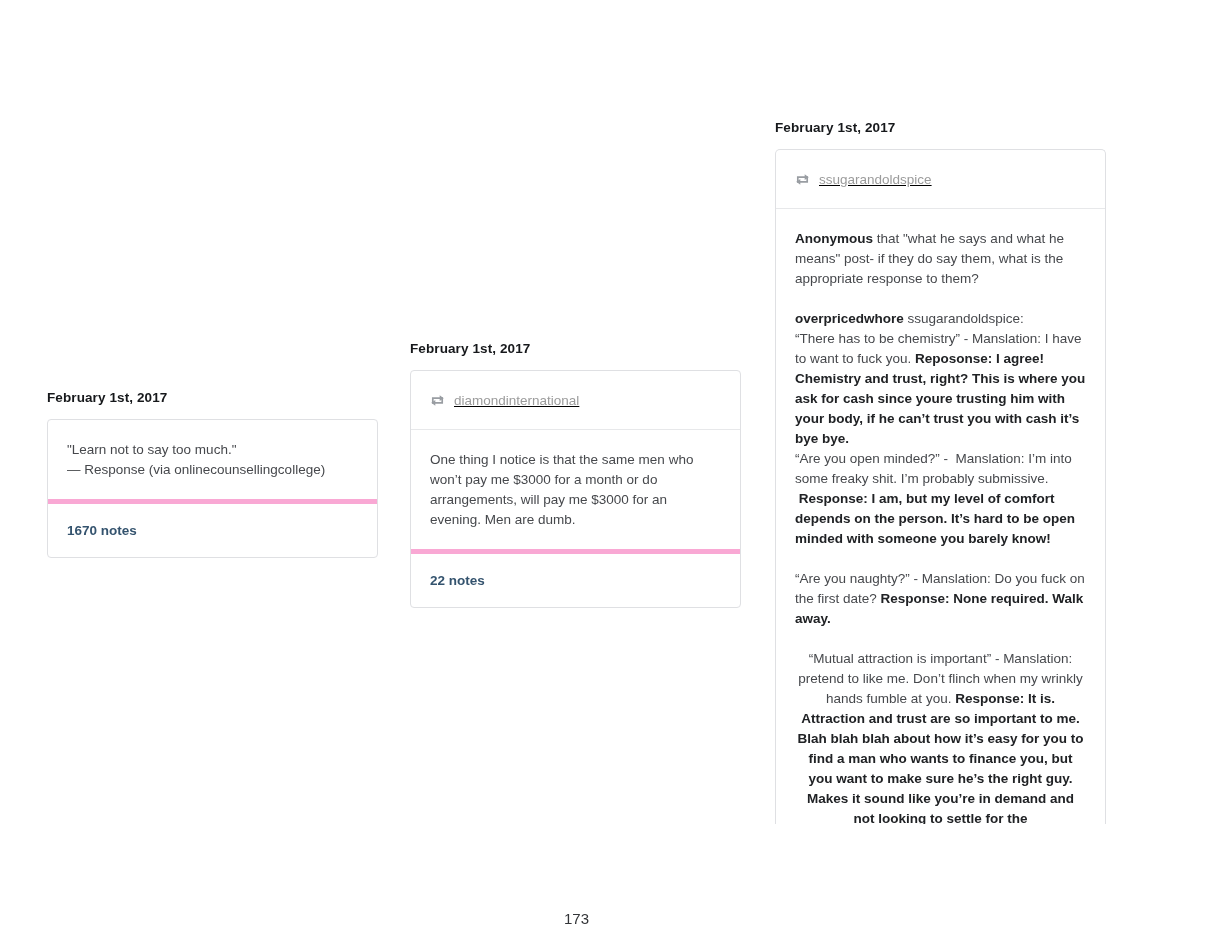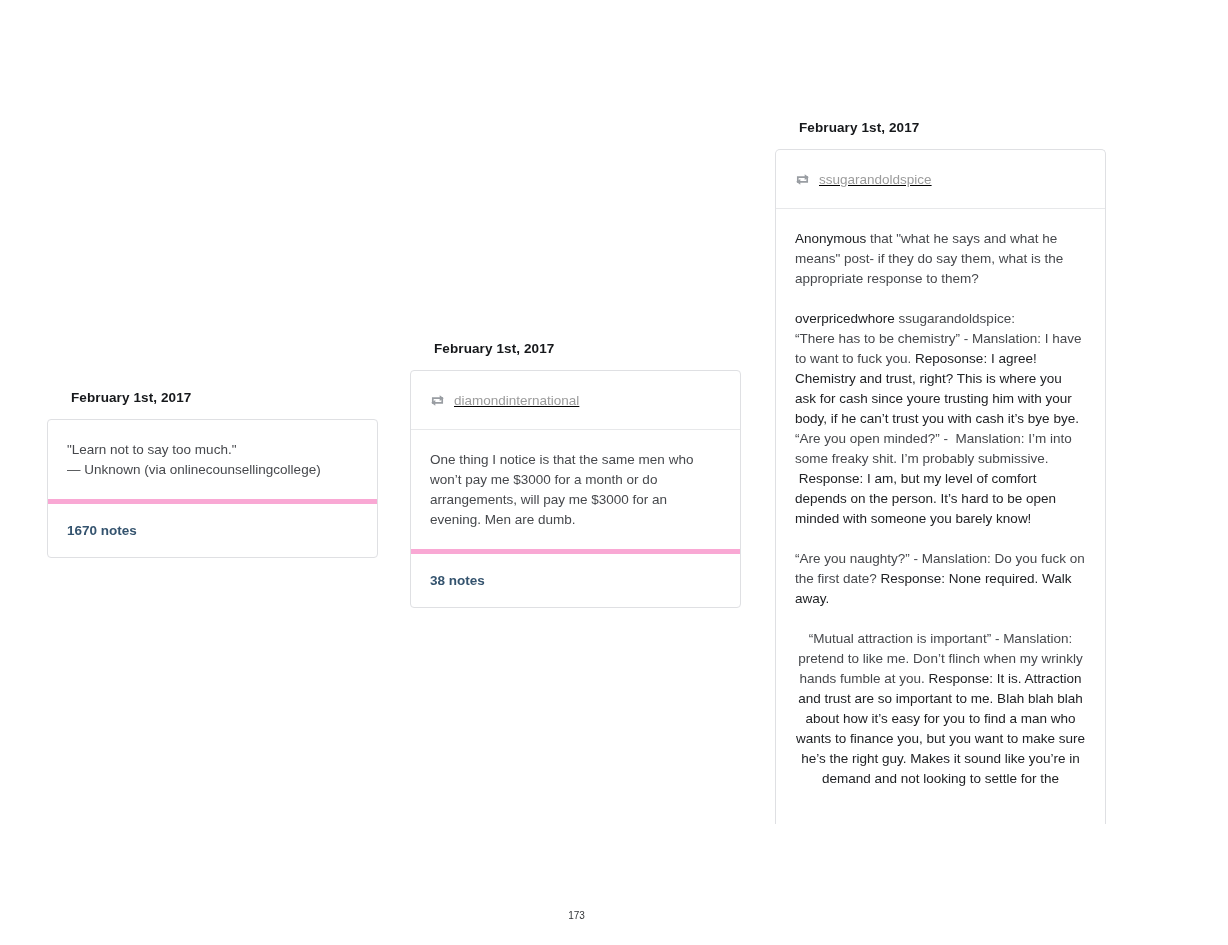--- a/index.html
+++ b/index.html
@@ -14,21 +14,20 @@
 
   .column { position: absolute; width: 331px; }
   .col-left  { left: 47px;  top: 391px; }
   .col-mid   { left: 410px; top: 342px; }
   .col-right { left: 775px; top: 121px; }
 
   .post-date {
     font-size: 13.5px; line-height: 14px; font-weight: bold;
     color: #16181b; letter-spacing: .1px;
     margin-bottom: 14px;
-    margin-left: 24px;
   }
 
   .card {
     background: #ffffff;
     border: 1px solid #dfe0e3;
     border-radius: 4px;
     width: 331px;
   }
   .card.clipped {
     border-bottom: none;
@@ -48,47 +47,47 @@
     font-size: 13.5px; color: #9b9b9b; text-decoration: none; cursor: pointer;
   }
 
   .card-body {
     padding: 20px 19px 19px 19px;
     font-size: 13.5px; line-height: 20px; color: #46484c;
   }
   .card-body.rich { padding-bottom: 0; }
   .card-body.rich p { margin: 0 0 20px 0; white-space: pre-wrap; }
   .card-body.rich p:last-child { margin-bottom: 2px; text-align: center; }
-  .seg-bold { font-weight: normal; color: #202225; }
+  .seg-bold { font-weight: bold; color: #202225; }
 
   .card-notes {
     border-top: 5px solid #f9a8d4;
     padding: 17px 19px 18px 19px;
   }
   .notes-link {
     font-size: 13.5px; font-weight: bold; color: #34536e;
     text-decoration: none; cursor: pointer;
   }
 
   .page-number {
     position: absolute; left: 47px; top: 910px; width: 1059px;
-    text-align: center; font-size: 10px; color: #333538;
+    text-align: center; font-size: 15px; color: #333538;
   }
 </style>
 </head>
 <body>
 
 <div class="page">
 
   <section class="column col-left">
     <h2 class="post-date">February 1st, 2017</h2>
     <article class="card">
       <div class="card-body">
         <div>"Learn not to say too much."</div>
-        <div>— Unknown (via onlinecounsellingcollege)</div>
+        <div>— Response (via onlinecounsellingcollege)</div>
       </div>
       <div class="card-notes">
         <a class="notes-link">1670 notes</a>
       </div>
     </article>
   </section>
 
   <section class="column col-mid">
     <h2 class="post-date">February 1st, 2017</h2>
     <article class="card">
@@ -100,21 +99,21 @@
             <path d="M12.2 3.2 V8.8 H4.8" fill="none" stroke="#999da2" stroke-width="1.7"></path>
             <polygon points="5.3,5.9 1.3,8.8 5.3,11.7" fill="#999da2"></polygon>
           </svg>
         </span>
         <a class="username">diamondinternational</a>
       </div>
       <div class="card-body">
         <div>One thing I notice is that the same men who won’t pay me $3000 for a month or do arrangements, will pay me $3000 for an evening. Men are dumb.</div>
       </div>
       <div class="card-notes">
-        <a class="notes-link">38 notes</a>
+        <a class="notes-link">22 notes</a>
       </div>
     </article>
   </section>
 
   <section class="column col-right">
     <h2 class="post-date">February 1st, 2017</h2>
     <article class="card clipped">
       <div class="card-header">
         <span class="reblog-icon">
           <svg width="15" height="13" viewBox="0 0 15 13" xmlns="http://www.w3.org/2000/svg">

